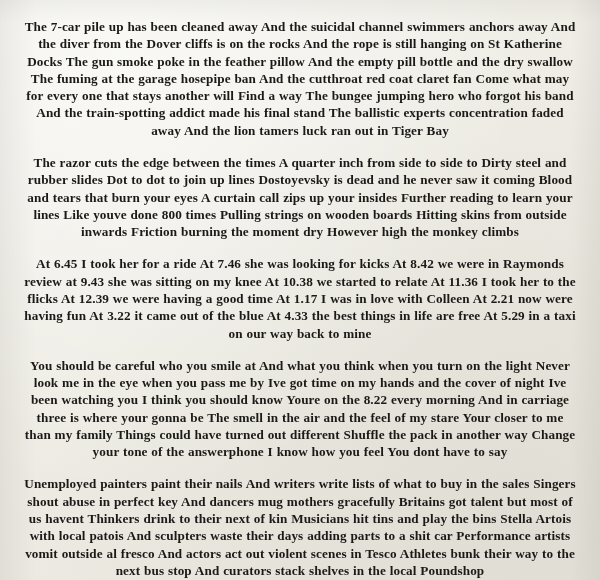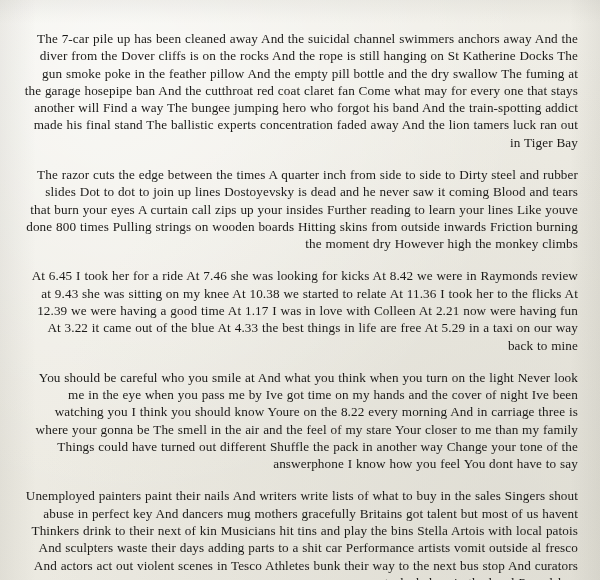--- a/index.html
+++ b/index.html
@@ -35,24 +35,25 @@
       linear-gradient(to bottom, rgba(120,118,108,0.08), rgba(255,255,255,0) 4%);
   }
   .lyrics {
     position: relative;
     z-index: 2;
   }
   .stanza {
     font-size: 13.2px;
     line-height: 1.31;
     color: #1b1a18;
-    text-align: right;
-    margin: 12px 0 15px 0;
+    text-align: center;
+    margin: 0 0 15px 0;
     letter-spacing: 0.1px;
     word-spacing: 0.4px;
+    font-weight: bold;
   }
   .stanza:last-child {
     margin-bottom: 0;
   }
 </style>
 </head>
 <body>
 
 <div id="page">
   <div class="lyrics">

